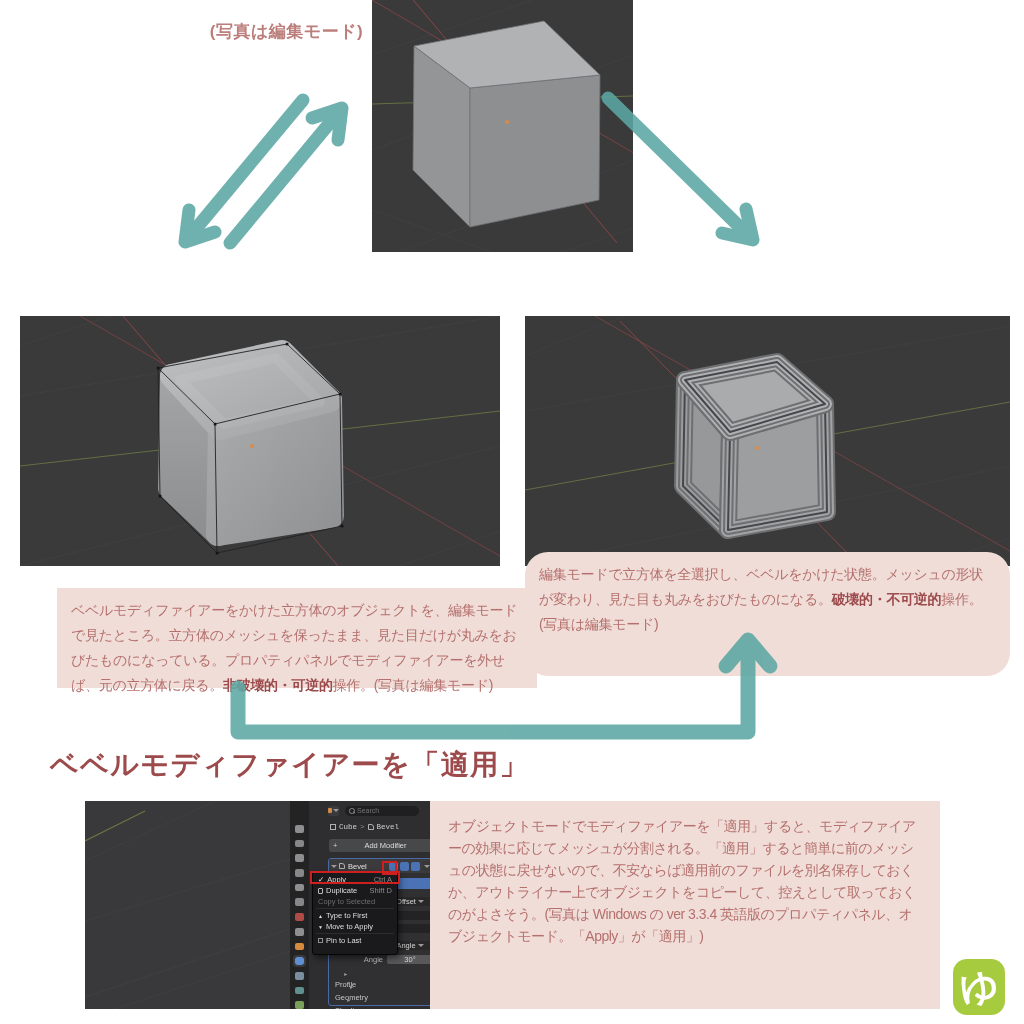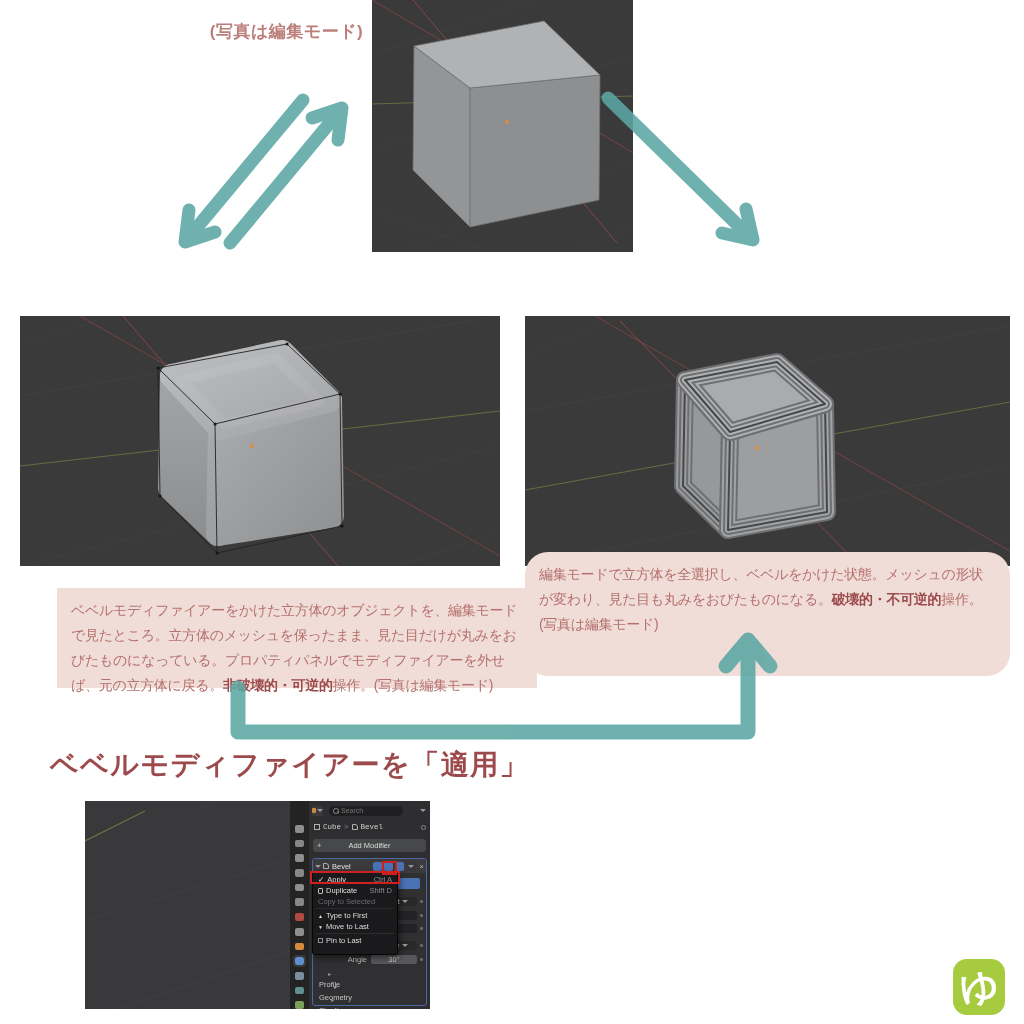--- a/index.html
+++ b/index.html
@@ -34,21 +34,21 @@
   .logo span{color:#fff;font-size:38px;font-weight:800;transform:rotate(-10deg);line-height:1;}
   
   .shot{position:absolute;left:85px;top:801px;width:345px;height:208px;background:#2e2e30;
         overflow:hidden;font-size:7.5px;color:#c9c9c9;}
   .shot *{box-sizing:border-box;}
   .bp-viewport{position:absolute;left:0;top:0;width:205px;height:208px;}
   .bp-tabs{position:absolute;left:205px;top:0;width:19px;height:208px;background:#232324;
            display:flex;flex-direction:column;align-items:center;padding-top:24px;gap:7px;}
   .tabico{width:9px;height:9px;border-radius:2px;}
   .tabico.active{outline:2px solid #3a3a3c;background:#5f8fd0;}
-  .bp-main{position:absolute;left:224px;top:0;width:121px;height:208px;background:#2e2e30;}
+  .bp-main{position:absolute;left:240px;top:0;width:121px;height:208px;background:#2e2e30;}
   .bp-hdr{position:absolute;left:0;top:3px;width:121px;height:13px;display:flex;align-items:center;}
   .editor-btn{width:11px;height:10px;margin-left:3px;background:#3a3a3c;border-radius:2px;
               display:flex;align-items:center;justify-content:center;gap:1px;}
   .editor-btn i{display:block;width:5px;height:5px;background:#cf8a45;border-radius:1px;}
   .caret{width:0;height:0;border-left:3px solid transparent;border-right:3px solid transparent;
          border-top:3px solid #9a9a9c;}
   .searchbox{margin-left:6px;width:74px;height:10px;background:#1f1f21;border-radius:5px;
              display:flex;align-items:center;padding:0 4px;gap:3px;}
   .mag{position:relative;width:5px;height:5px;flex:none;}
   .mag:before{content:"";position:absolute;left:0;top:0;width:3.5px;height:3.5px;
@@ -369,33 +369,34 @@
       <div class="mitem dis">
         <span>Copy to Selected</span>
       </div>
       <div class="msep"></div>
       <div class="mitem">
         <span style="font-size:5px">▲</span>
         <span>Type to First</span>
       </div>
       <div class="mitem">
         <span style="font-size:5px">▼</span>
-        <span>Move to Last</span>
+        <span>Move to Apply</span>
       </div>
       <div class="msep"></div>
       <div class="mitem">
         <span class="cbx"></span>
         <span>Pin to Last</span>
       </div>
     </div>
 
     <div class="redbox rb-caret"></div>
     <div class="redbox rb-apply"></div>
   </div>
 
+  <div class="tb tb-bottom"><span>オブジェクトモードでモディファイアーを「適用」すると、モディファイアーの効果に応じてメッシュが分割される。「適用」すると簡単に前のメッシュの状態に戻せないので、不安ならば適用前のファイルを別名保存しておくか、アウトライナー上でオブジェクトをコピーして、控えとして取っておくのがよさそう。(写真は Windows の ver 3.3.4 英語版のプロパティパネル、オブジェクトモード。「Apply」が「適用」)</span></div>
 
   <div class="logo">
     <span>ゆ</span>
   </div>
 
   <svg class="arrows" width="1024" height="1024" viewBox="0 0 1024 1024">
     <g stroke="#5ca7a3" stroke-width="13" fill="none" stroke-linecap="round" stroke-linejoin="round" opacity="0.88">
 
       <g>
         <line x1="303" y1="100" x2="189" y2="237"></line>

